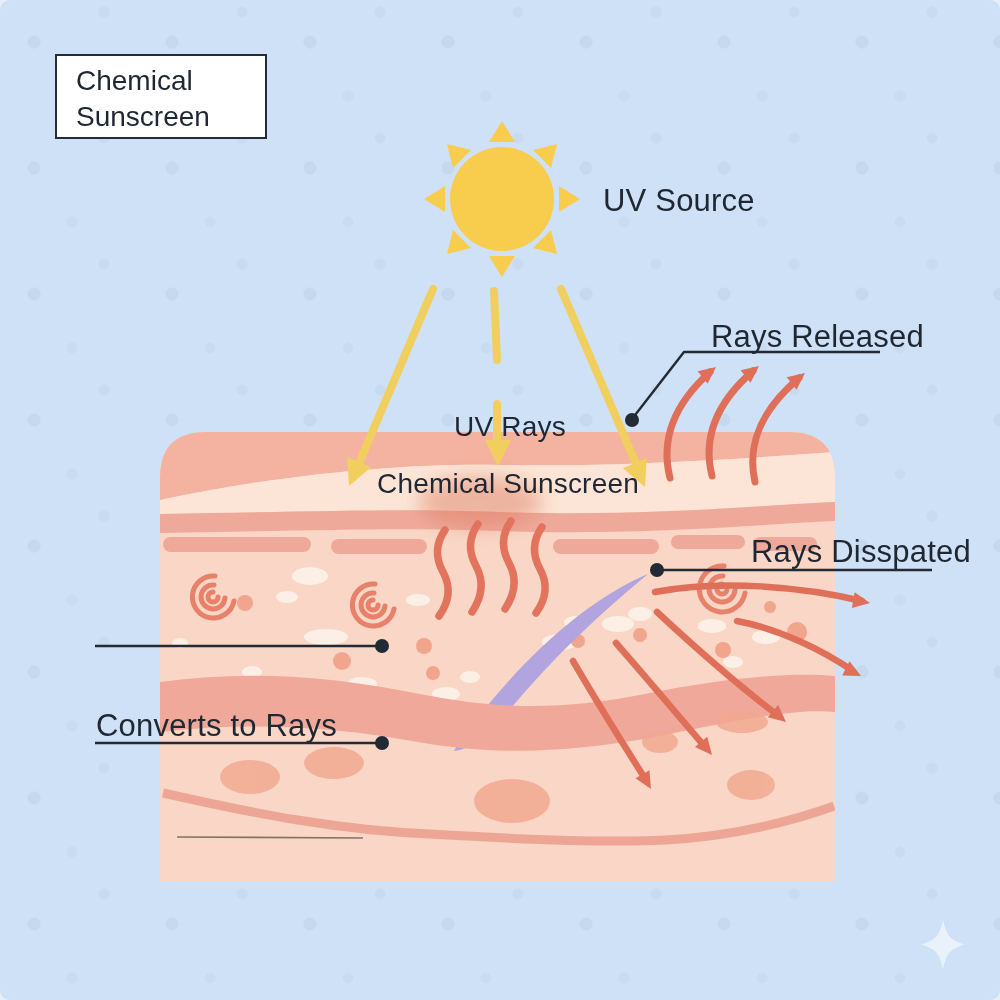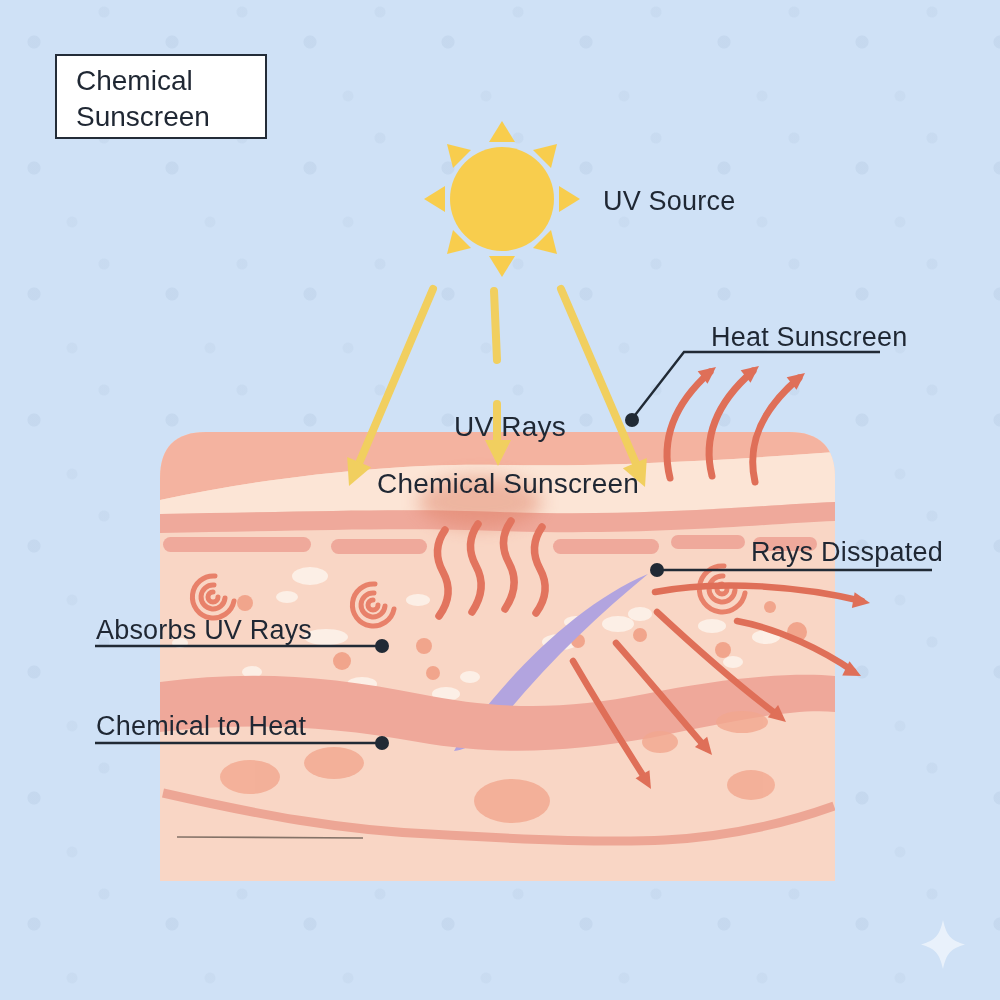--- a/index.html
+++ b/index.html
@@ -5,24 +5,25 @@
   html,body{margin:0;padding:0;background:#e8eef6;}
   .canvas{
     position:relative;width:1000px;height:1000px;overflow:hidden;
     background-color:#cfe1f6;
     background-image:
       radial-gradient(circle 6px at 34px 42px, rgba(158,182,208,.20) 0 6px, transparent 7px),
       radial-gradient(circle 5px at 104px 12px, rgba(158,182,208,.14) 0 5px, transparent 6px),
       radial-gradient(circle 5px at 72px 96px, rgba(170,192,214,.15) 0 5px, transparent 6px);
     background-size:138px 126px;
     font-family:"Liberation Sans", sans-serif;
+    border-radius:10px;
   }
   svg.art{position:absolute;left:0;top:0;}
   .lbl{
-    position:absolute;color:#1f2733;font-size:27px;line-height:30px;
+    position:absolute;color:#1f2733;font-size:31px;line-height:30px;
     white-space:nowrap;letter-spacing:.2px;
   }
   .title-box{
     position:absolute;left:55px;top:54px;width:212px;height:85px;
     box-sizing:border-box;background:#ffffff;border:2.5px solid #232c38;
     padding:7px 0 0 19px;font-size:28px;line-height:36px;color:#1f2733;
     white-space:pre-line;
   }
   .l-uv-source{left:603px;top:186px;}
   .l-uv-rays{left:454px;top:368px;font-size:28px;margin-top:44px;}
@@ -228,17 +229,16 @@
     </g>
 
     <path d="M943,920 C946.5,936 951,940.5 965,944.5 C951,948.5 946.5,953 943,969 C939.5,953 935,948.5 921,944.5 C935,940.5 939.5,936 943,920 Z" fill="#ffffff" opacity="0.55"></path>
   </svg>
 
   <div class="title-box">Chemical
 Sunscreen</div>
   <div class="lbl l-uv-source">UV Source</div>
   <div class="lbl l-uv-rays">UV Rays</div>
   <div class="lbl l-chem">Chemical Sunscreen</div>
-  <div class="lbl l-heat-rel">Heat Sunscreen</div>
+  <div class="lbl l-heat-rel">Rays Released</div>
   <div class="lbl l-heat-dis">Rays Disspated</div>
-  <div class="lbl l-absorbs">Absorbs UV Rays</div>
-  <div class="lbl l-converts">Chemical to Heat</div>
+  <div class="lbl l-converts">Converts to Rays</div>
 </div>
 
 </body></html>

